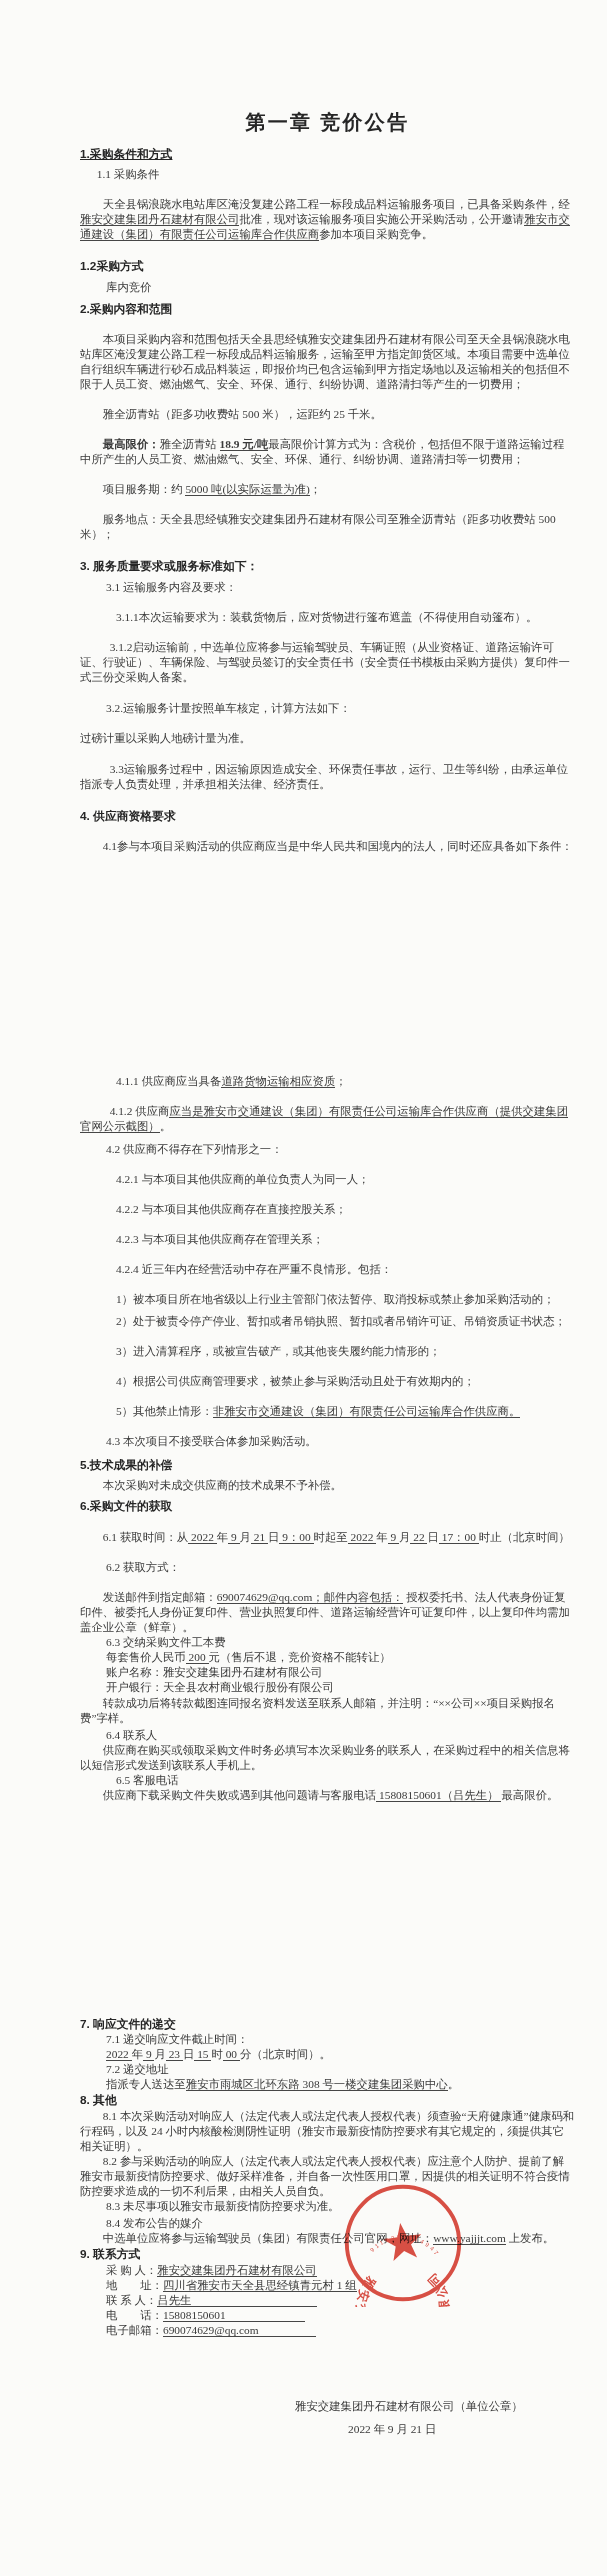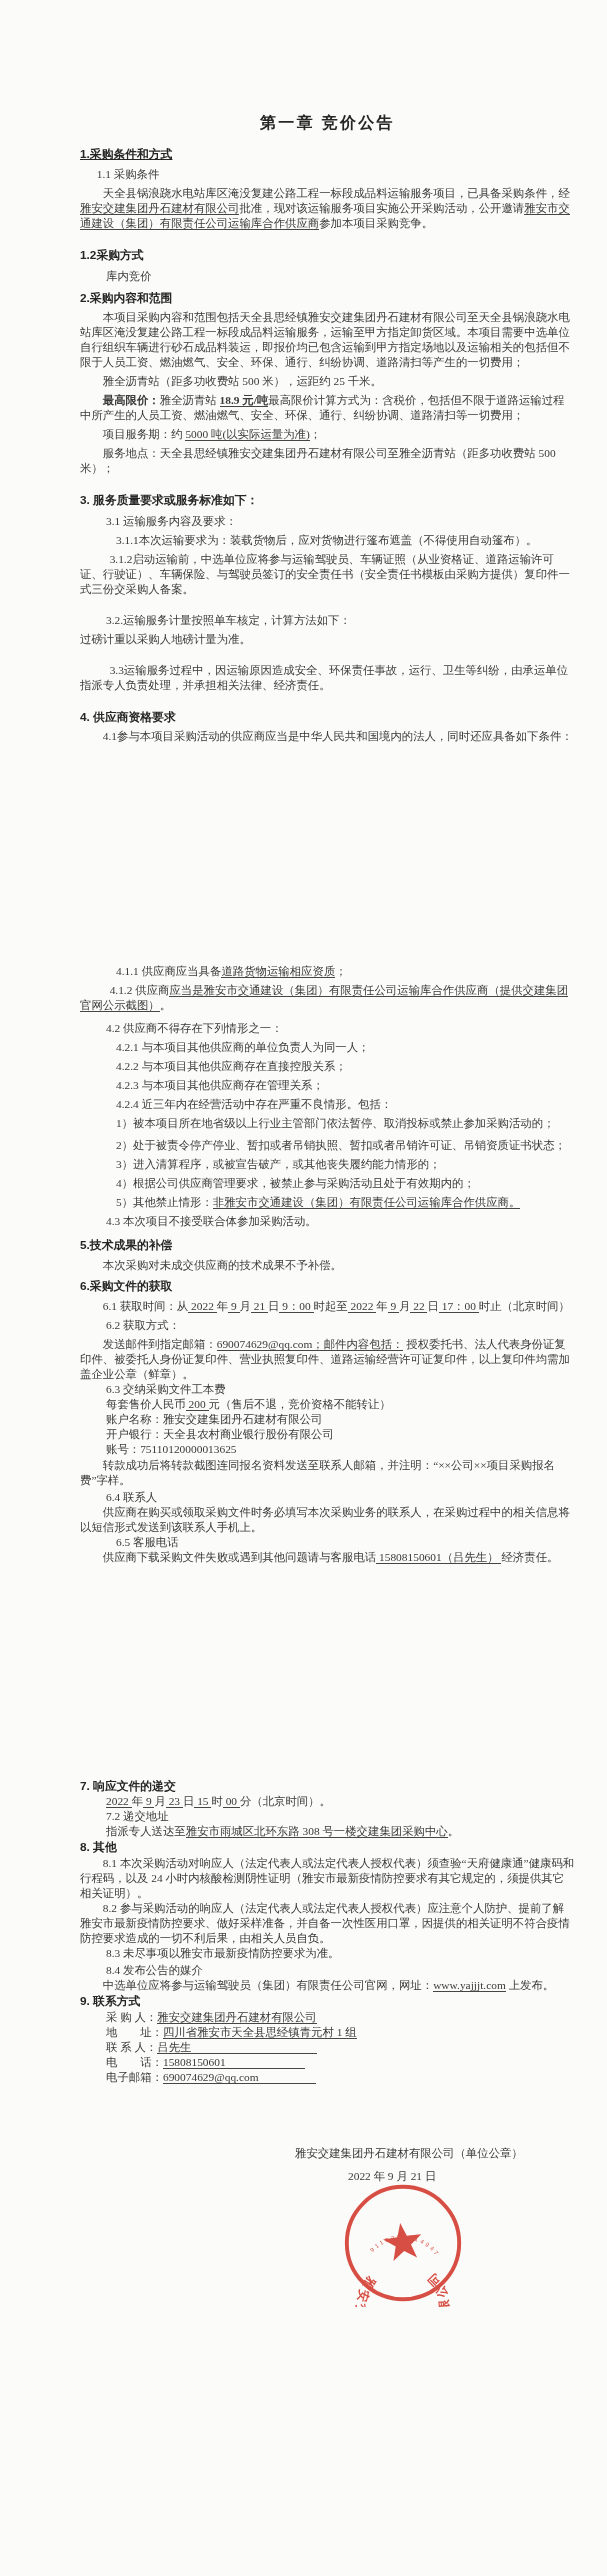--- a/index.html
+++ b/index.html
@@ -5,28 +5,28 @@
 <style>
   html,body{margin:0;padding:0;}
   body{
     width:608px;height:2576px;position:relative;overflow:hidden;
     background:#fbfbf9;color:#3a3a3a;
     font-family:"Liberation Serif","DejaVu Serif",serif;
   }
   #doc{position:absolute;left:80px;top:0;width:495px;padding-top:111px;}
   .title{
     font-family:"Liberation Sans","DejaVu Sans",sans-serif;
-    font-weight:bold;font-size:16px;line-height:23px;color:#262626;
+    font-weight:bold;font-size:20px;line-height:23px;color:#262626;
     text-align:center;letter-spacing:2.3px;margin-bottom:10.6px;
   }
   .h{
     font-family:"Liberation Sans","DejaVu Sans",sans-serif;
     font-weight:bold;font-size:11.8px;line-height:16.7px;color:#262626;margin-top:6px;
   }
-  .p{font-size:11.4px;line-height:15px;margin-top:4px;}
+  .p{font-size:11.4px;line-height:15px;margin-top:15px;}
   .b{font-weight:bold;}
   .u{border-bottom:0.8px solid #464646;}
   .ti2{text-indent:2em;}
   .ti3{text-indent:2.6em;}
   .ind1{padding-left:16.7px;}
   .ind2{padding-left:26px;}
   .ind3{padding-left:36px;}
   .mt0{margin-top:0;}.mt2{margin-top:1.5px;}.mt3{margin-top:2.3px;}
   .mt6{margin-top:4.6px;}.mt10{margin-top:7.6px;}
   .mt12{margin-top:16px;}.mt16{margin-top:12px;text-decoration:underline;}
@@ -81,28 +81,28 @@
     <div class="h mt10"><span>5.技术成果的补偿</span></div>
     <div class="p ti2 mt6"><span>本次采购对未成交供应商的技术成果不予补偿。</span></div>
     <div class="h mt6"><span>6.采购文件的获取</span></div>
     <div class="p ti2"><span>6.1 获取时间：从</span><span class="u"> 2022 </span><span>年</span><span class="u"> 9 </span><span>月</span><span class="u"> 21 </span><span>日</span><span class="u"> 9：00 </span><span>时起至</span><span class="u"> 2022 </span><span>年</span><span class="u"> 9 </span><span>月</span><span class="u"> 22 </span><span>日</span><span class="u"> 17：00 </span><span>时止（北京时间）</span></div>
     <div class="p ind2"><span>6.2 获取方式：</span></div>
     <div class="p ti2"><span>发送邮件到指定邮箱：</span><span class="u">690074629@qq.com；邮件内容包括：</span><span> 授权委托书、法人代表身份证复印件、被委托人身份证复印件、营业执照复印件、道路运输经营许可证复印件，以上复印件均需加盖企业公章（鲜章）。</span></div>
     <div class="p ind2 mt0"><span>6.3 交纳采购文件工本费</span></div>
     <div class="p ind2 mt0"><span>每套售价人民币</span><span class="u"> 200 </span><span>元（售后不退，竞价资格不能转让）</span></div>
     <div class="p ind2 mt0"><span>账户名称：雅安交建集团丹石建材有限公司</span></div>
     <div class="p ind2 mt0"><span>开户银行：天全县农村商业银行股份有限公司</span></div>
-    <div class="p ind2 mt0"><span>账号：75110120000013625</span></div>
     <div class="p ti2 mt2"><span>转款成功后将转款截图连同报名资料发送至联系人邮箱，并注明：“××公司××项目采购报名费”字样。</span></div>
     <div class="p ind2 mt2"><span>6.4 联系人</span></div>
     <div class="p ti2 mt0"><span>供应商在购买或领取采购文件时务必填写本次采购业务的联系人，在采购过程中的相关信息将以短信形式发送到该联系人手机上。</span></div>
     <div class="p ind3 mt0"><span>6.5 客服电话</span></div>
-    <div class="p ti2 mt0"><span>供应商下载采购文件失败或遇到其他问题请与客服电话</span><span class="u"> 15808150601（吕先生） </span><span>经济责任。</span></div>
+    <div class="p ti2 mt0"><span>供应商下载采购文件失败或遇到其他问题请与客服电话</span><span class="u"> 15808150601（吕先生） </span><span>最高限价。</span></div>
     <div class="gapB"></div>
     <div class="h mt0"><span>7.  响应文件的递交</span></div>
+    <div class="p ind2 mt0"><span>7.1 递交响应文件截止时间：</span></div>
     <div class="p ind2 mt0"><span class="u"> 2022 </span><span>年</span><span class="u"> 9 </span><span>月</span><span class="u"> 23 </span><span>日</span><span class="u"> 15 </span><span>时</span><span class="u"> 00 </span><span>分（北京时间）。</span></div>
     <div class="p ind2 mt0"><span>7.2 递交地址</span></div>
     <div class="p ind2 mt0"><span>指派专人送达至</span><span class="u">雅安市雨城区北环东路 308 号一楼交建集团采购中心</span><span>。</span></div>
     <div class="h mt0"><span>8.  其他</span></div>
     <div class="p ti2 mt0"><span>8.1 本次采购活动对响应人（法定代表人或法定代表人授权代表）须查验“天府健康通”健康码和行程码，以及 24 小时内核酸检测阴性证明（雅安市最新疫情防控要求有其它规定的，须提供其它相关证明）。</span></div>
     <div class="p ti2 mt0"><span>8.2 参与采购活动的响应人（法定代表人或法定代表人授权代表）应注意个人防护、提前了解雅安市最新疫情防控要求、做好采样准备，并自备一次性医用口罩，因提供的相关证明不符合疫情防控要求造成的一切不利后果，由相关人员自负。</span></div>
     <div class="p ind2 mt0"><span>8.3 未尽事项以雅安市最新疫情防控要求为准。</span></div>
     <div class="p ind2 mt3"><span>8.4 发布公告的媒介</span></div>
     <div class="p ti2 mt0"><span>中选单位应将参与运输驾驶员（集团）有限责任公司官网，网址：</span><span class="u">www.yajjjt.com</span><span> 上发布。</span></div>
     <div class="h mt0"><span>9.  联系方式</span></div>

